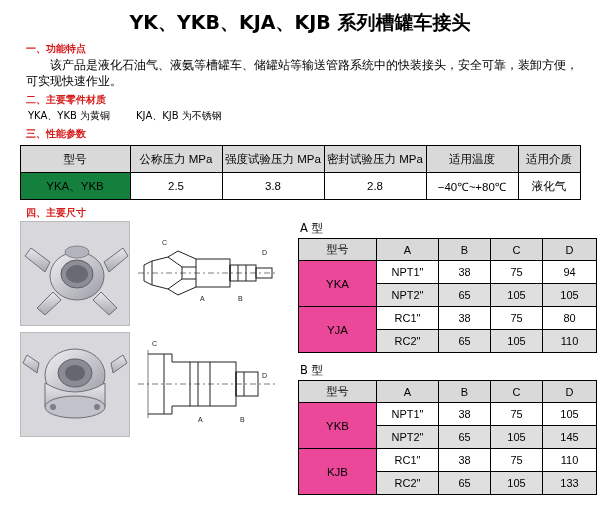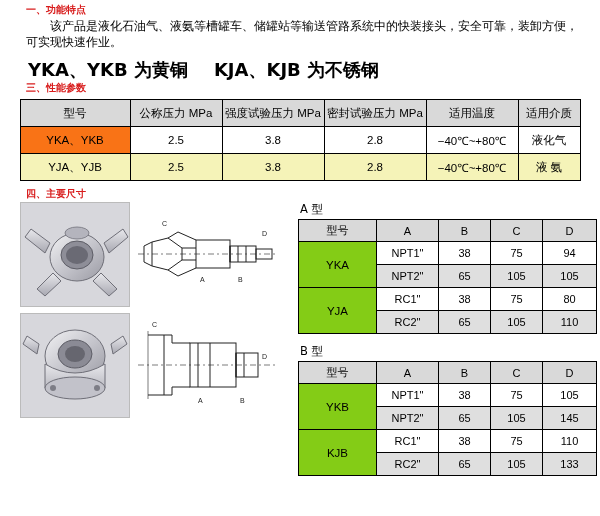--- a/index.html
+++ b/index.html
@@ -34,30 +34,29 @@
   .section-head {
     color: #d81c1c;
     font-weight: bold;
     font-size: 10px;
     font-family: "Liberation Sans", sans-serif;
     margin: 3px 0 1px 16px;
   }
   .para {
     font-size: 12px;
     line-height: 16px;
-    margin: 0 4px 12px 16px;
+    margin: 0 4px 4px 16px;
     text-indent: 24px;
     font-family: "Liberation Sans", sans-serif;
   }
   .plain-line {
-    font-size: 18px;
+    font-size: 10px;
     line-height: 16px;
     margin: 0 4px 0 18px;
     font-family: "Liberation Sans", sans-serif;
-    font-weight: bold;
   }
   .gap-word {
     display: inline-block;
     width: 26px;
   }
 
   
   table.perf {
     border-collapse: collapse;
     margin: 4px auto 0 auto;
@@ -69,21 +68,21 @@
     text-align: center;
     font-size: 11.5px;
     height: 24px;
     font-family: "Liberation Sans", sans-serif;
   }
   table.perf th {
     background: #d9d9d9;
     font-weight: normal;
   }
   table.perf td.rowhead {
-    background: #f97316;
+    background: #15803d;
   }
   table.perf tr.alt td {
     background: #f5f3b8;
   }
 
   
   .lower {
     position: relative;
   }
   .img-col {
@@ -134,39 +133,41 @@
     font-size: 11px;
     height: 20px;
     font-family: "Liberation Sans", sans-serif;
   }
   table.spec th {
     background: #d9d9d9;
     font-weight: normal;
     height: 19px;
   }
   table.spec td.modelcell {
-    background: #84cc16;
+    background: #ec4899;
     font-size: 11.5px;
   }
   table.spec tr.shaded td {
     background: #dfdfdf;
   }
   .cn {
     font-family: "DejaVu Sans", "Liberation Sans", sans-serif;
   }
 </style>
 </head>
 <body>
 
 <div class="page">
 
+  <div class="title cn">YK、YKB、KJA、KJB 系列槽罐车接头</div>
 
   <div class="section-head cn">一、功能特点</div>
   <div class="para cn">该产品是液化石油气、液氨等槽罐车、储罐站等输送管路系统中的快装接头，安全可靠，装卸方便，可实现快速作业。</div>
 
+  <div class="section-head cn">二、主要零件材质</div>
   <div class="plain-line cn">
     <span>YKA、YKB 为黄铜</span><span class="gap-word"></span><span>KJA、KJB 为不锈钢</span>
   </div>
 
   <div class="section-head cn">三、性能参数</div>
 
   <table class="perf">
     <colgroup>
       <col style="width:110px">
         <col style="width:92px">
@@ -184,28 +185,20 @@
       <th class="cn">适用温度</th>
       <th class="cn">适用介质</th>
     </tr>
     <tr>
       <td class="rowhead cn">YKA、YKB</td>
       <td>2.5</td>
       <td>3.8</td>
       <td>2.8</td>
       <td class="cn">−40℃~+80℃</td>
       <td class="cn">液化气</td>
-    </tr>
-    <tr class="alt">
-      <td class="rowhead cn">YJA、YJB</td>
-      <td>2.5</td>
-      <td>3.8</td>
-      <td>2.8</td>
-      <td class="cn">−40℃~+80℃</td>
-      <td class="cn">液 氨</td>
     </tr>
   </tbody>
     </table>
 
   <div class="section-head cn" style="margin-top:6px;margin-left:16px;">四、主要尺寸</div>
 
   <div class="lower" style="height:250px;">
 
     <div class="img-col">
 

